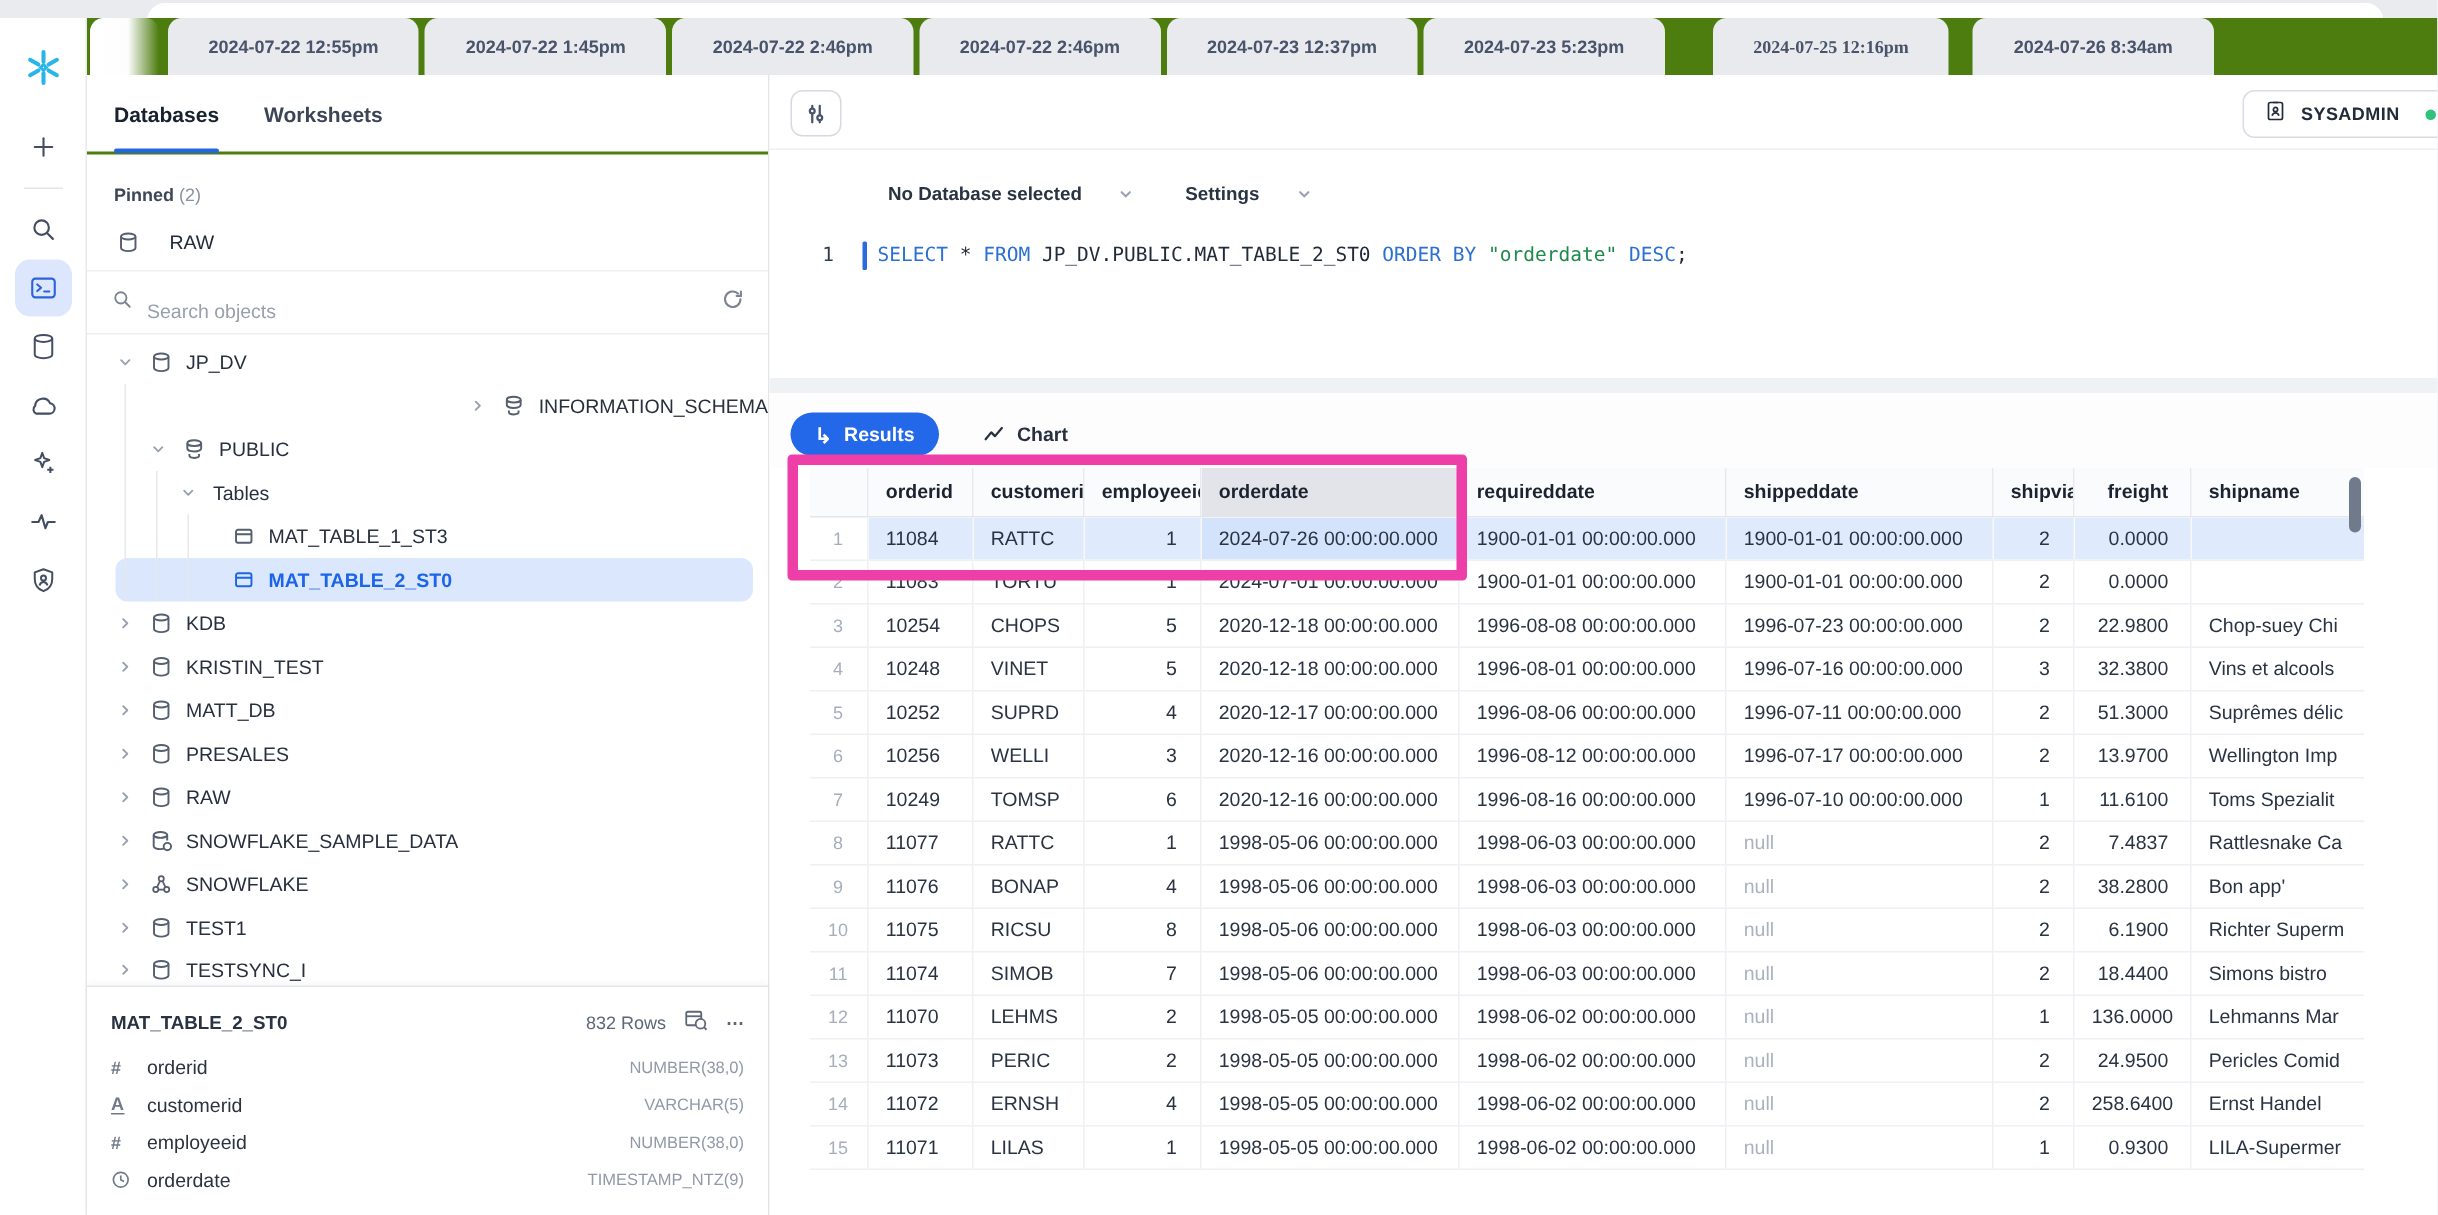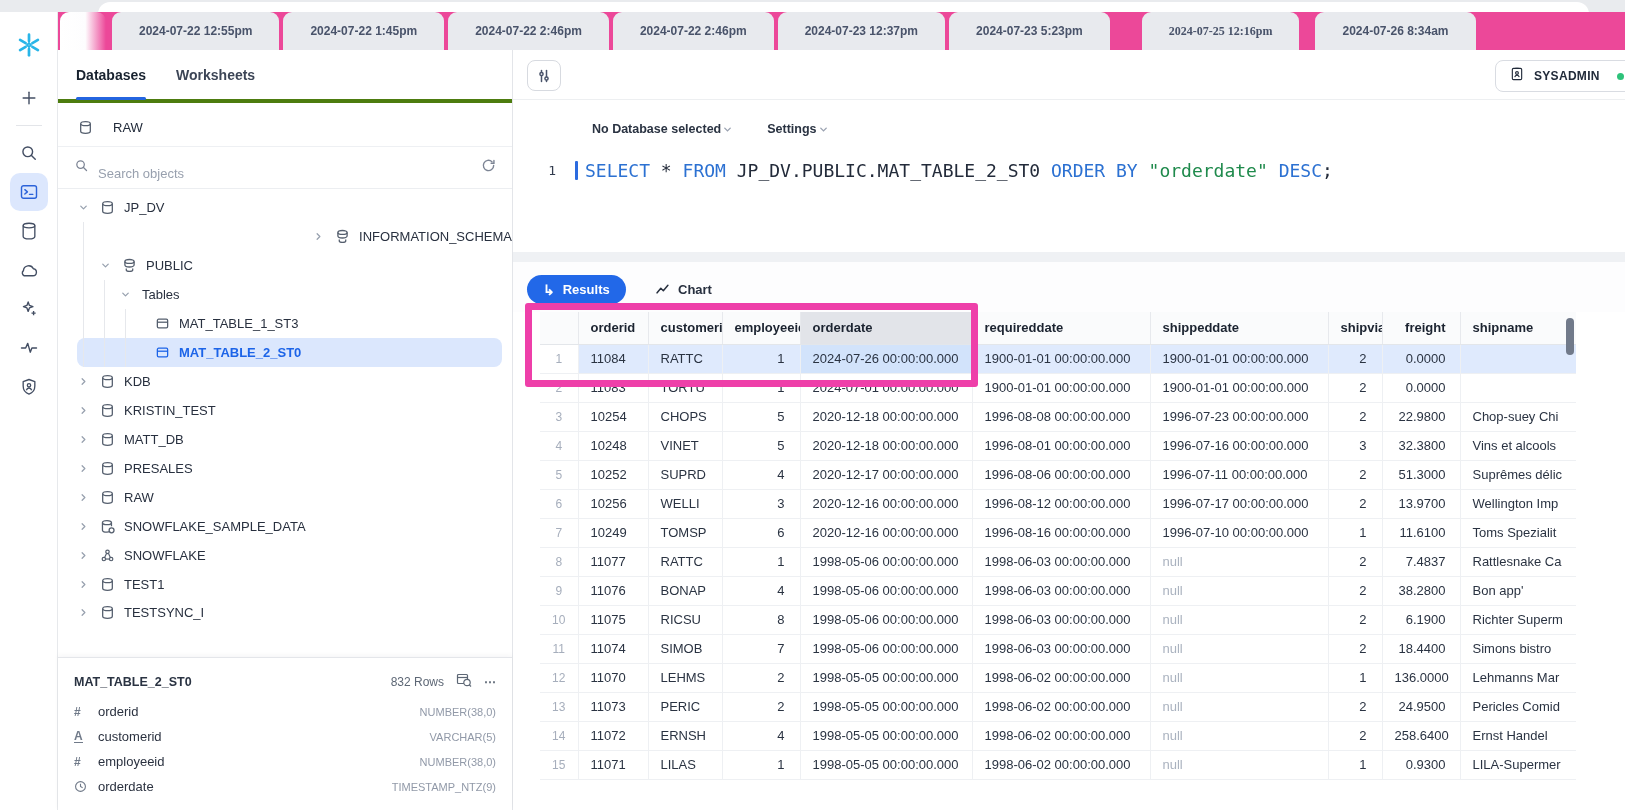--- a/index.html
+++ b/index.html
@@ -3,40 +3,40 @@
 <meta charset="utf-8">
 <style>
   * { margin:0; padding:0; box-sizing:border-box; }
   html,body { width:1625px; height:810px; overflow:hidden; }
   body { font-family:"Liberation Sans", sans-serif; background:#eceef1; }
   .screen { position:relative; width:1625px; height:810px; overflow:hidden; background:#eceef1; }
 
   
   .top-strip { position:absolute; left:0; top:0; width:1625px; height:12px; background:#e9ebee; }
   .top-strip .active-shape { position:absolute; left:98px; right:36px; top:2px; bottom:-2px; background:#fff; border-radius:14px 14px 0 0; }
-  .tab-bar { position:absolute; left:58px; top:12px; right:0; height:38px; background:#ec4899; }
+  .tab-bar { position:absolute; left:58px; top:12px; right:0; height:38px; background:#4d7c0f; }
   .tab-ghost { position:absolute; left:2px; top:0; width:46px; height:38px; border-radius:9px 9px 0 0;
     background:linear-gradient(90deg,#ffffff 0%,#fdfdfe 55%,rgba(255,255,255,0) 100%); }
   .tabs { position:absolute; left:54px; top:0; height:38px; display:flex; gap:4px; }
   .wtab { background:#e8eaee; border-radius:9px 9px 0 0; padding:0 27px; font-size:12px; font-weight:700;
     color:#49536a; line-height:38px; white-space:nowrap; }
   .wtab.gap-lg { margin-left:28px;font-family:Liberation Serif, serif; } .wtab.gap-sm { margin-left:12px; }
 
   
   .left-rail { position:absolute; left:0; top:12px; width:58px; bottom:0; background:#fff; border-right:1px solid #e7e9ec;
     display:flex; flex-direction:column; align-items:center; }
   .rail-icon { width:38px; height:38px; display:flex; align-items:center; justify-content:center; color:#434e63; }
   .rail-logo { margin-top:14px; margin-bottom:14px; }
   .rail-icon + .rail-icon { margin-top:1px; }
   .rail-sep { width:26px; height:1px; background:#e3e5e9; margin:8px 0; }
   .rail-icon.active { background:#dce7fd; border-radius:10px; color:#2c63d9; }
 
   
   .explorer { position:absolute; left:58px; top:50px; width:455px; bottom:0; background:#fff; border-right:1px solid #e3e5e9; }
-  .exp-tabs { height:53px; display:flex; align-items:center; gap:30px; padding:0 18px; border-bottom:4px solid #4d7c0f; }
+  .exp-tabs { height:53px; display:flex; align-items:center; gap:30px; padding:0 18px; border-bottom:2px solid #4d7c0f; }
   .exp-tab { position:relative; height:100%; display:flex; align-items:center; font-size:14px; font-weight:600; color:#3c4556; }
   .exp-tab.active { color:#18222f; font-weight:700; }
   .exp-tab.active::after { content:""; position:absolute; left:0; right:0; bottom:-1px; height:3px; background:#2465e0; border-radius:2px; }
   .pinned-label { margin:20px 18px 0; font-size:12px; font-weight:700; color:#3d4757; }
   .pinned-label .count { font-weight:400; color:#8b93a2; }
   .pinned-item { height:38px; margin-top:6px; display:flex; align-items:center; gap:11px; padding:0 20px; font-size:13px; color:#222b3a; border-bottom:1px solid #eef0f3; }
   .search-row { height:42px; display:flex; align-items:center; gap:9px; padding:0 16px; border-bottom:1px solid #eceef1; color:#7c8494; }
   .search-row input { flex:1; border:none; outline:none; font-size:13px; font-family:"Liberation Sans",sans-serif; color:#222b3a; background:transparent;margin-top:12px; }
   .search-row input::placeholder { color:#98a0ae; }
   .tree { height:434px; overflow:hidden; padding-top:4px; }
@@ -66,26 +66,26 @@
   .content-header { position:absolute; left:0; right:0; top:0; height:50px; border-bottom:1px solid #edeff1; }
   .icon-btn { position:absolute; left:14px; top:10px; width:34px; height:31px; background:#fff; border:1px solid #d7dae0;
     border-radius:8px; display:flex; align-items:center; justify-content:center; color:#49536a; }
   .role-btn { position:absolute; left:982px; top:10px; height:32px; width:220px; background:#fff; border:1px solid #d9dce2;
     border-radius:8px; display:flex; align-items:center; gap:9px; padding:0 13px; }
   .role-btn .lbl { font-size:12px; font-weight:700; letter-spacing:.3px; color:#222b3a; }
   .green-dot { width:7px; height:7px; border-radius:50%; background:#2ec27a; margin-left:8px; }
 
   .editor { position:absolute; left:0; right:0; top:50px; height:152px; }
   .context-row { display:flex; align-items:center; gap:34px; padding:22px 0 0 79px; }
-  .ctx-btn { display:flex; align-items:center; gap:1px; font-size:12.5px; font-weight:700; color:#2a3342; }
+  .ctx-btn { display:flex; align-items:center; gap:24px; font-size:12.5px; font-weight:700; color:#2a3342; }
   .ctx-btn svg { color:#9aa2b1; }
   .code-row { display:flex; align-items:center; margin-top:21px; height:26px; }
   .gutter { width:43px; text-align:right; font-family:"DejaVu Sans Mono",monospace; font-size:13px; color:#323c4e; }
   .cursor-bar { width:3px; height:19px; background:#2c6bdf; border-radius:1px; margin-left:19px; margin-right:7px; }
-  #sql-code { font-family:"DejaVu Sans Mono",monospace; font-size:18px; white-space:pre; }
+  #sql-code { font-family:"DejaVu Sans Mono",monospace; font-size:13px; white-space:pre; }
   .tok-keyword { color:#2c71d2; } .tok-plain { color:#232b3a; } .tok-string { color:#1f8a4c; }
 
   .strip { position:absolute; left:0; right:0; top:202px; height:10px; background:#eff1f4; }
   .results-bar { position:absolute; left:0; right:0; top:212px; height:50px; background:#fdfdfe; }
   .results-pill { position:absolute; left:14px; top:13px; height:29px; padding:0 16px; background:#2268e8; border-radius:15px;
     display:flex; align-items:center; gap:8px; color:#fff; font-size:13px; font-weight:700; }
   .results-pill .arr { font-size:14px; line-height:1; }
   .chart-tab { position:absolute; left:142px; top:13px; height:29px; display:flex; align-items:center; gap:8px;
     font-size:13px; font-weight:700; color:#28303f; }
 
@@ -200,20 +200,23 @@
           <circle cx="12" cy="10" r="2"></circle>
           <path d="M8.8 16c.6-1.8 1.8-2.8 3.2-2.8s2.6 1 3.2 2.8"></path>
         </svg>
     </div>
   </div>
 
   <div class="explorer">
     <div class="exp-tabs">
       <div class="exp-tab active">Databases</div>
       <div class="exp-tab">Worksheets</div>
+    </div>
+    <div class="pinned-label">
+      <span>Pinned</span> <span class="count">(2)</span>
     </div>
     <div class="pinned-item">
       <span class="t-ico">
         <svg width="15" height="15" viewBox="0 0 14 14" fill="none" stroke="currentColor" stroke-width="1.2">
             <ellipse cx="7" cy="3.4" rx="4.5" ry="1.9"></ellipse>
             <path d="M2.5 3.4v7.2c0 1 2 1.9 4.5 1.9s4.5-.9 4.5-1.9V3.4"></path>
           </svg>
       </span>
       <span>RAW</span>
     </div>

